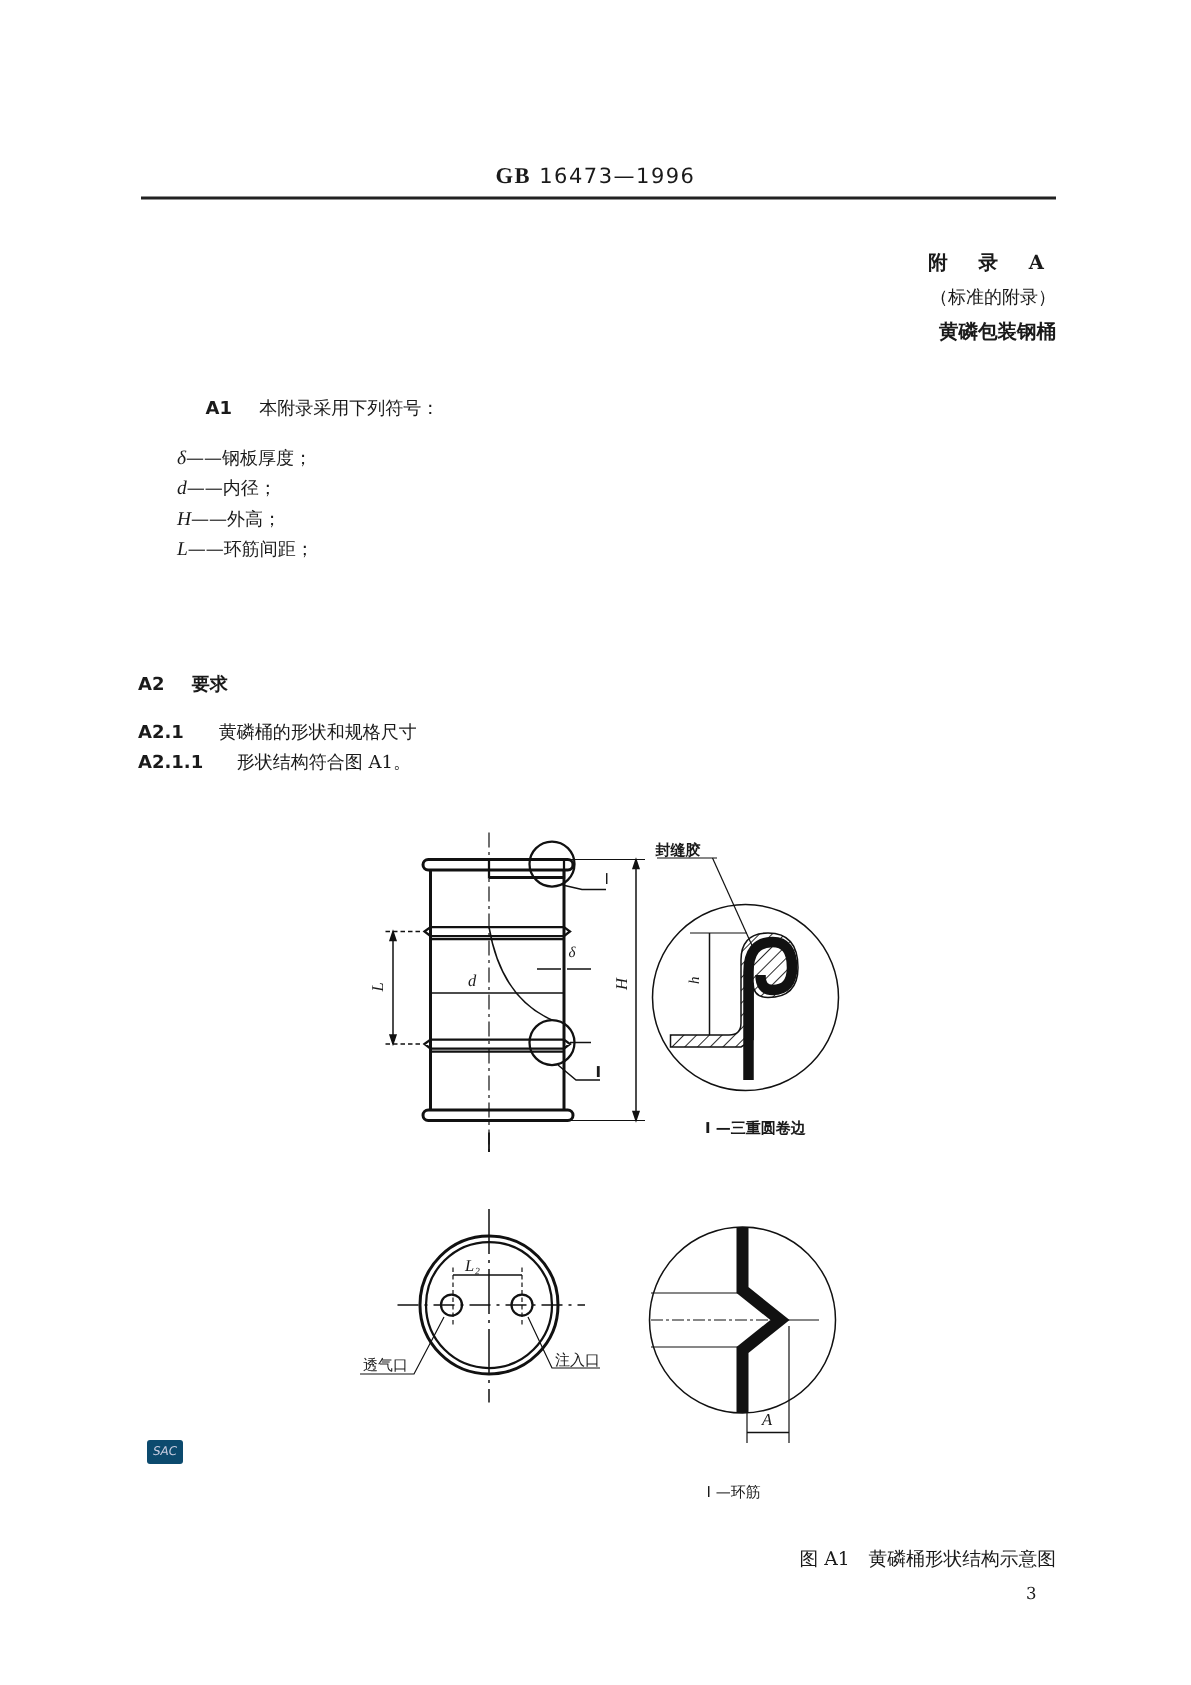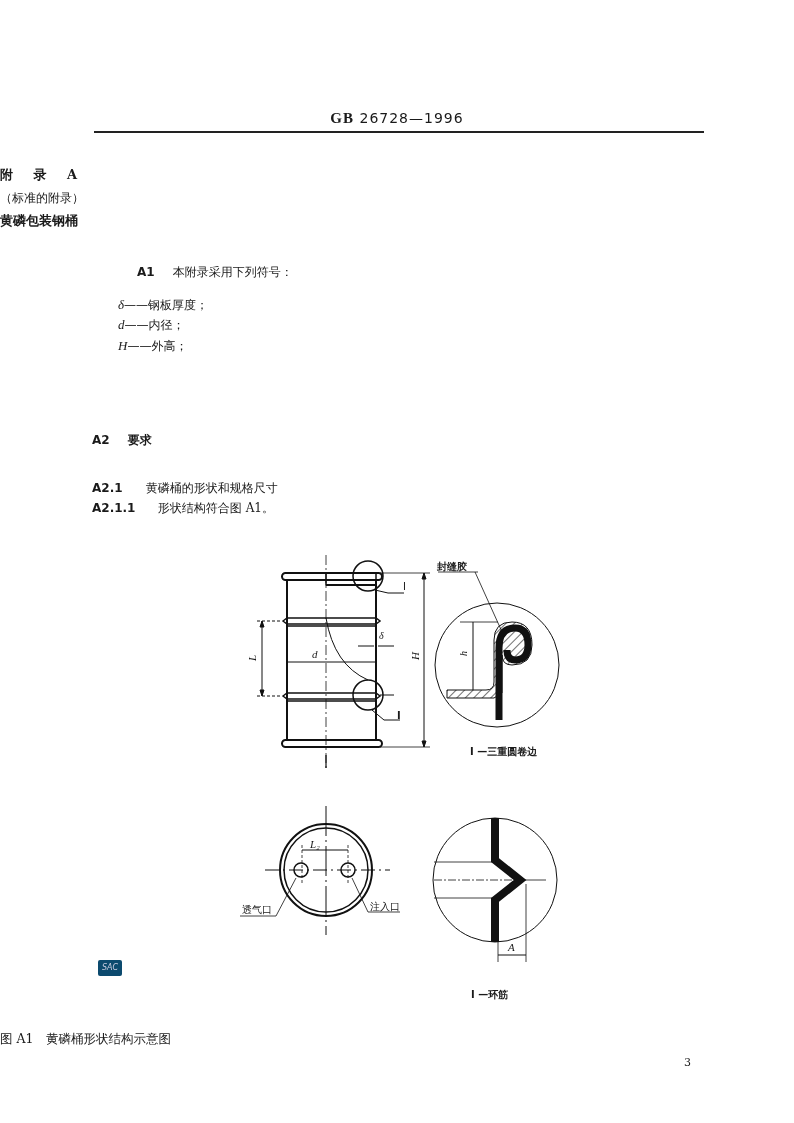--- a/index.html
+++ b/index.html
@@ -3,59 +3,60 @@
 <meta charset="utf-8">
 <style>
   html, body { margin:0; padding:0; background:#ffffff; }
   body { width:794px; height:1123px; position:relative; overflow:hidden;
          font-family:"DejaVu Serif", serif; color:#1a1a1a; }
   .abs { position:absolute; }
   .header-title { left:0; width:794px; top:110px; text-align:center; font-size:14px; letter-spacing:1px; }
   .header-title .gb { font-weight:bold; font-family:"Liberation Serif", serif; font-size:15px; }
   .header-title .num { font-family:"DejaVu Sans", sans-serif; font-size:14px; }
   .header-rule { left:94px; width:610px; top:131px; height:2px; background:#222; }
-  .center { left:0; width:692px; text-align:left; }
+  .center { left:12px; width:692px; text-align:right; }
   .appx-title { top:166px; font-size:13px; font-weight:bold; letter-spacing:8px; }
   .appx-sub { top:190px; font-size:12px; }
   .appx-name { top:212px; font-size:13px; font-weight:bold; font-family:"DejaVu Sans", sans-serif; }
   .line { left:92px; font-size:12px; white-space:nowrap; }
   .sec-num { font-weight:bold; font-family:"DejaVu Sans", sans-serif; display:inline-block; }
   .sym-list { left:118px; top:295px; font-size:12px; line-height:20.4px; }
   .sym-list .sym { font-style:italic; font-family:"Liberation Serif", serif; font-size:13px; }
   .fig-caption { top:1031px; font-size:12.5px; }
   .page-num { left:684px; top:1056px; font-size:11px; }
   .fig-label { font-size:10px; font-family:"DejaVu Sans", sans-serif; }
   .watermark { left:98px; top:960px; width:24px; height:16px; background:#0c4a6e; color:#c8cce0;
                font-size:8px; font-family:"DejaVu Sans", sans-serif; font-style:italic; text-align:center; line-height:16px; border-radius:2px; }
 </style>
 </head>
 <body>
 
 <div class="abs header-title">
   <span class="gb">GB</span>
-  <span class="num">26728—1996</span>
+  <span class="num">16473—1996</span>
 </div>
 <div class="abs header-rule"></div>
 
 <div class="abs center appx-title">附 录 A</div>
 <div class="abs center appx-sub">（标准的附录）</div>
 <div class="abs center appx-name">黄磷包装钢桶</div>
 
 <div class="abs line" style="top:264px;margin-left:45px;">
   <span class="sec-num" style="width:32px;">A1</span>
   <span>本附录采用下列符号：</span>
 </div>
 
 <div class="abs sym-list">
   <div><span class="sym">δ</span><span>——钢板厚度；</span></div>
   <div><span class="sym">d</span><span>——内径；</span></div>
   <div><span class="sym">H</span><span>——外高；</span></div>
+  <div><span class="sym">L</span><span>——环筋间距；</span></div>
 </div>
 
-<div class="abs line" style="top:432px;">
+<div class="abs line" style="top:448px;">
   <span class="sec-num" style="width:32px;">A2</span>
   <span style="font-weight:bold; font-family:'DejaVu Sans', sans-serif;">要求</span>
 </div>
 <div class="abs line" style="top:480px;">
   <span class="sec-num" style="width:50px;">A2.1</span>
   <span>黄磷桶的形状和规格尺寸</span>
 </div>
 <div class="abs line" style="top:500px;">
   <span class="sec-num" style="width:62px;">A2.1.1</span>
   <span>形状结构符合图 A1。</span>
@@ -152,18 +153,18 @@
 <div class="abs fig-label" style="left:312px; top:648px; font-style:italic; font-family:'Liberation Serif',serif; font-size:11px;">d</div>
 <div class="abs fig-label" style="left:379px; top:630px; font-style:italic; font-family:'Liberation Serif',serif; font-size:10px;">δ</div>
 <div class="abs fig-label" style="left:411px; top:650px; font-style:italic; font-family:'Liberation Serif',serif; font-size:11px; transform:rotate(-90deg);">H</div>
 <div class="abs fig-label" style="left:461px; top:648px; font-style:italic; font-family:'Liberation Serif',serif; font-size:10px; transform:rotate(-90deg);">h</div>
 <div class="abs fig-label" style="left:437px; top:560px; font-weight:bold;">封缝胶</div>
 <div class="abs fig-label" style="left:470px; top:745px; font-weight:bold;">I —三重圆卷边</div>
 <div class="abs fig-label" style="left:310px; top:838px; font-style:italic; font-family:'Liberation Serif',serif; font-size:11px;">L₂</div>
 <div class="abs fig-label" style="left:242px; top:903px;">透气口</div>
 <div class="abs fig-label" style="left:370px; top:900px;">注入口</div>
 <div class="abs fig-label" style="left:508px; top:941px; font-style:italic; font-family:'Liberation Serif',serif; font-size:11px;">A</div>
-<div class="abs fig-label" style="left:471px; top:988px; font-weight:bold;">I —环筋</div>
+<div class="abs fig-label" style="left:471px; top:988px; font-weight:normal;">I —环筋</div>
 
 <div class="abs watermark">SAC</div>
 
 <div class="abs center fig-caption">图 A1　黄磷桶形状结构示意图</div>
 <div class="abs page-num">3</div>
 
 </body></html>

